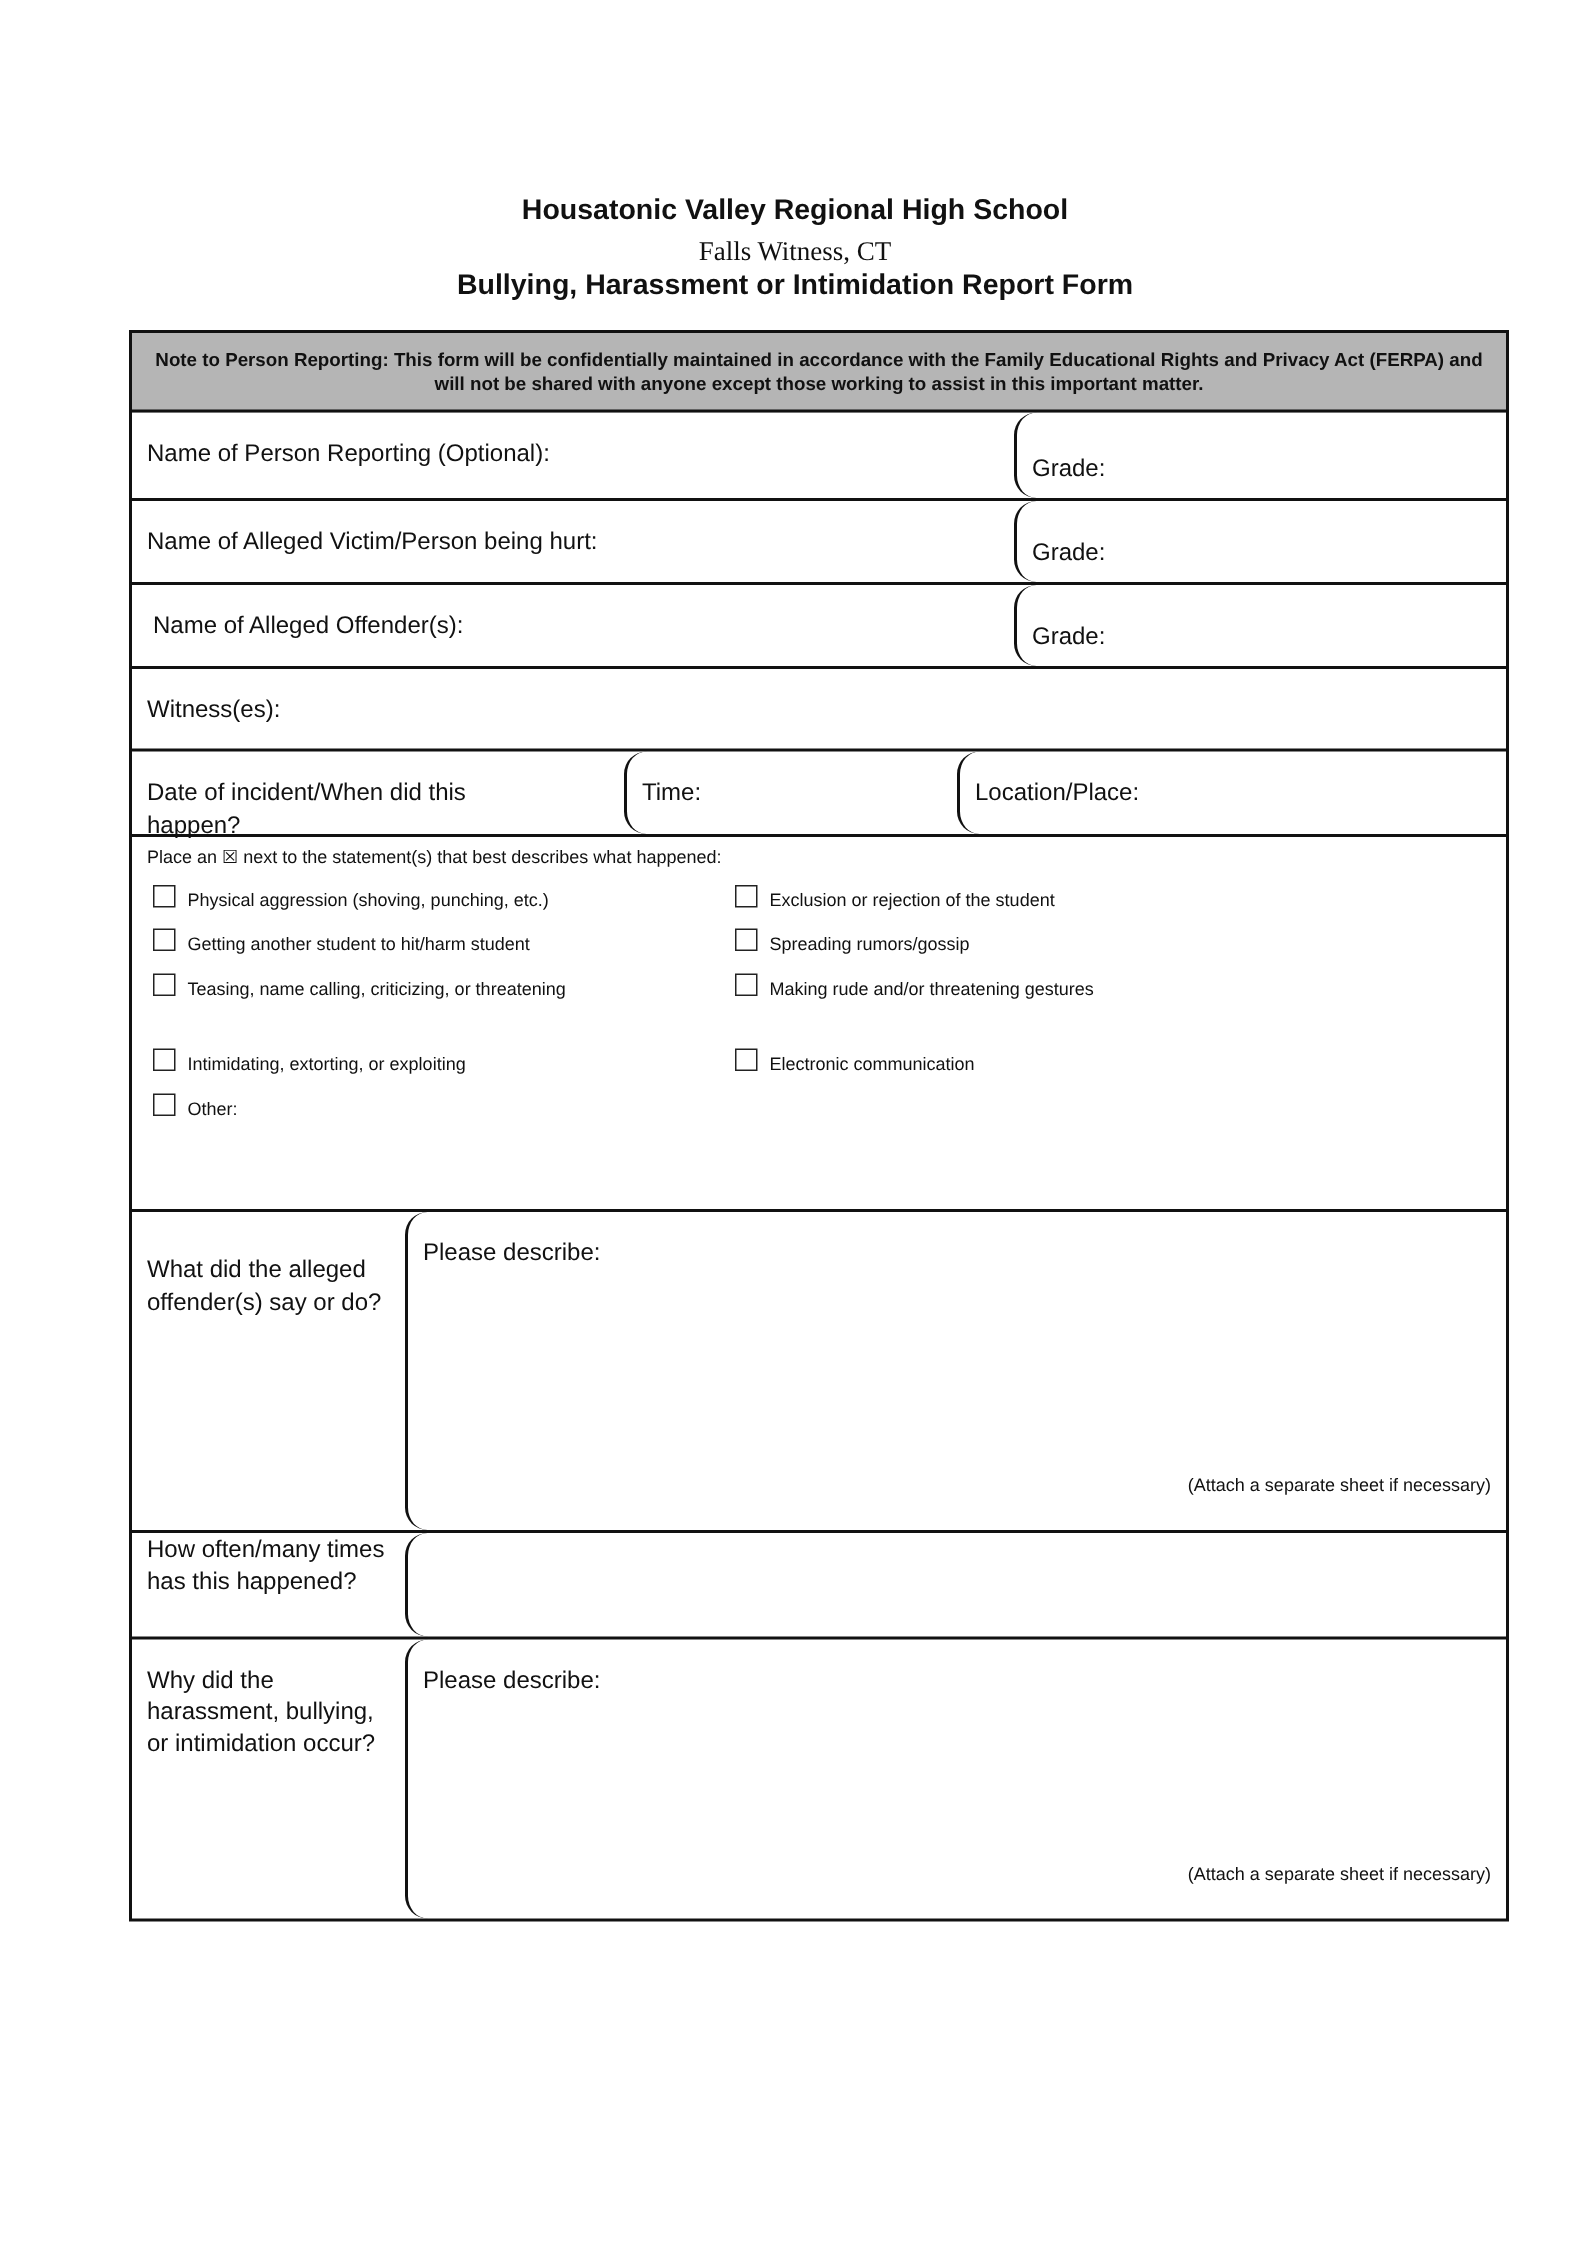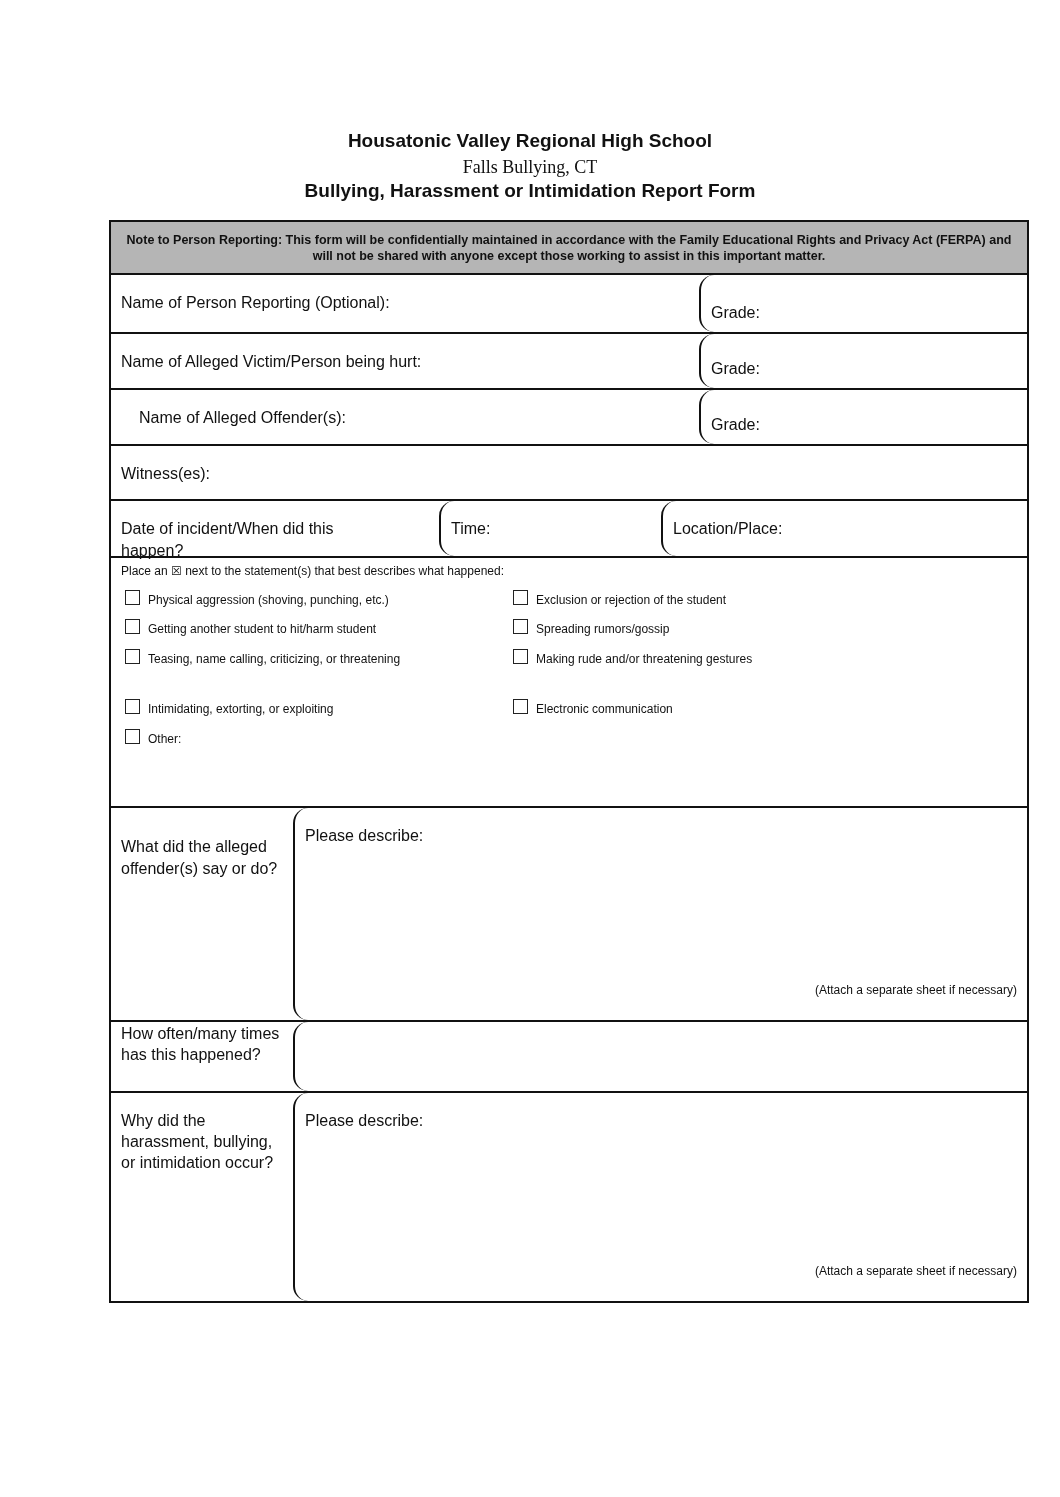--- a/index.html
+++ b/index.html
@@ -1,55 +1,55 @@
 <!DOCTYPE html>
 <html><head>
 <meta charset="utf-8">
 <style>
   html, body { margin:0; padding:0; background:#fff; }
   body { width:1060px; height:1497px; position:relative; font-family:"Liberation Sans", sans-serif; color:#111; }
   .hdr { position:absolute; left:0; width:1060px; text-align:center; }
   .h1 { top:130px; font-size:19px; font-weight:bold;text-align:center; }
   .h2 { top:157px; font-family:"Liberation Serif", serif; font-size:18px; }
   .h3 { top:180px; font-size:19px; font-weight:bold; }
-  .form { position:absolute; left:86px; top:220px; width:920px; border:2px solid #111; box-sizing:border-box;margin-left:23px; }
+  .form { position:absolute; left:86px; top:220px; width:920px; border:2px solid #111; box-sizing:border-box; }
   .row { position:relative; border-bottom:2px solid #111; box-sizing:border-box; }
   .row:last-child { border-bottom:none; }
   .note { background:#b5b5b5; height:53px; font-size:12.5px; font-weight:bold; text-align:center; padding:10px 8px 0; box-sizing:border-box; line-height:16px; }
   .cell { position:absolute; top:0; bottom:0; box-sizing:border-box; font-size:16px; padding:17px 10px; line-height:22px; }
   .vline { border-left:2px solid #111;border-radius:15px; }
   .grade { position:absolute; bottom:8px; left:10px; }
   .opt { position:absolute; font-size:12px; line-height:21px; }
   .box { display:inline-block; width:13px; height:13px; border:1px solid #222; margin-right:8px; vertical-align:-1px; }
   .attach { position:absolute; right:10px; bottom:19px; font-size:12px; }
 </style>
 </head>
 <body>
 
 <div class="hdr h1">Housatonic Valley Regional High School</div>
-<div class="hdr h2">Falls Bullying, CT</div>
+<div class="hdr h2">Falls Witness, CT</div>
 <div class="hdr h3">Bullying, Harassment or Intimidation Report Form</div>
 
 <div class="form">
   <div class="row note">Note to Person Reporting:  This form will be confidentially maintained in accordance with the Family Educational Rights and Privacy Act (FERPA) and will not be shared with anyone except those working to assist in this important matter.</div>
 
   <div class="row" style="height:59px">
     <div class="cell" style="left:0;width:588px"><span>Name of Person Reporting (Optional):</span></div>
     <div class="cell vline" style="left:588px;right:0">
         <span class="grade">Grade:</span>
       </div>
   </div>
   <div class="row" style="height:56px">
     <div class="cell" style="left:0;width:497px"><span>Name of Alleged Victim/Person being hurt:</span></div>
     <div class="cell vline" style="left:588px;right:0">
         <span class="grade">Grade:</span>
       </div>
   </div>
   <div class="row" style="height:56px">
-    <div class="cell" style="left:18px;width:588px"><span>Name of Alleged Offender(s):</span></div>
+    <div class="cell" style="left:4px;width:588px"><span>Name of Alleged Offender(s):</span></div>
     <div class="cell vline" style="left:588px;right:0">
         <span class="grade">Grade:</span>
       </div>
   </div>
   <div class="row" style="height:55px">
     <div class="cell" style="left:0;right:0"><span>Witness(es):</span></div>
   </div>
   <div class="row" style="height:57px">
     <div class="cell" style="left:0;width:328px;padding-right:60px"><span>Date of incident/When did this happen?</span></div>
     <div class="cell vline" style="left:328px;width:222px"><span>Time:</span></div>
@@ -73,20 +73,20 @@
     <div class="cell" style="left:0;width:182px;padding-top:28px">What did the alleged offender(s) say or do?</div>
     <div class="cell vline" style="left:182px;right:0">
       <span>Please describe:</span>
       <span class="attach">(Attach a separate sheet if necessary)</span>
     </div>
   </div>
   <div class="row" style="height:71px">
     <div class="cell" style="left:0;width:182px;padding-top:1px;line-height:21px">How often/many times has this happened?</div>
     <div class="cell vline" style="left:182px;right:0"></div>
   </div>
-  <div class="row" style="height:208px">
+  <div class="row" style="height:186px">
     <div class="cell" style="left:0;width:182px;line-height:21px">Why did the harassment, bullying, or intimidation occur?</div>
     <div class="cell vline" style="left:182px;right:0">
       <span>Please describe:</span>
       <span class="attach">(Attach a separate sheet if necessary)</span>
     </div>
   </div>
 </div>
 
 </body></html>

